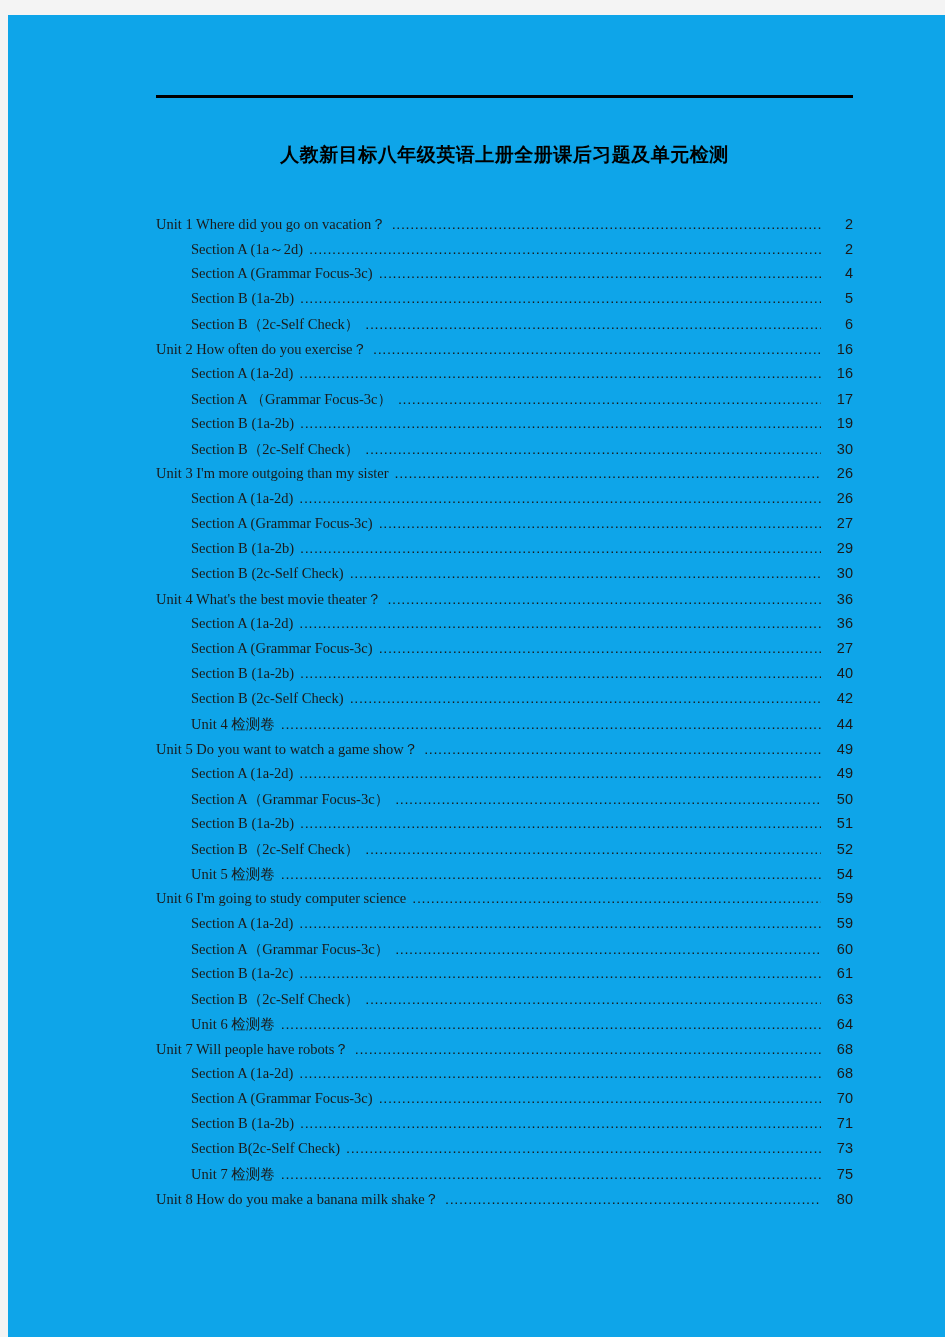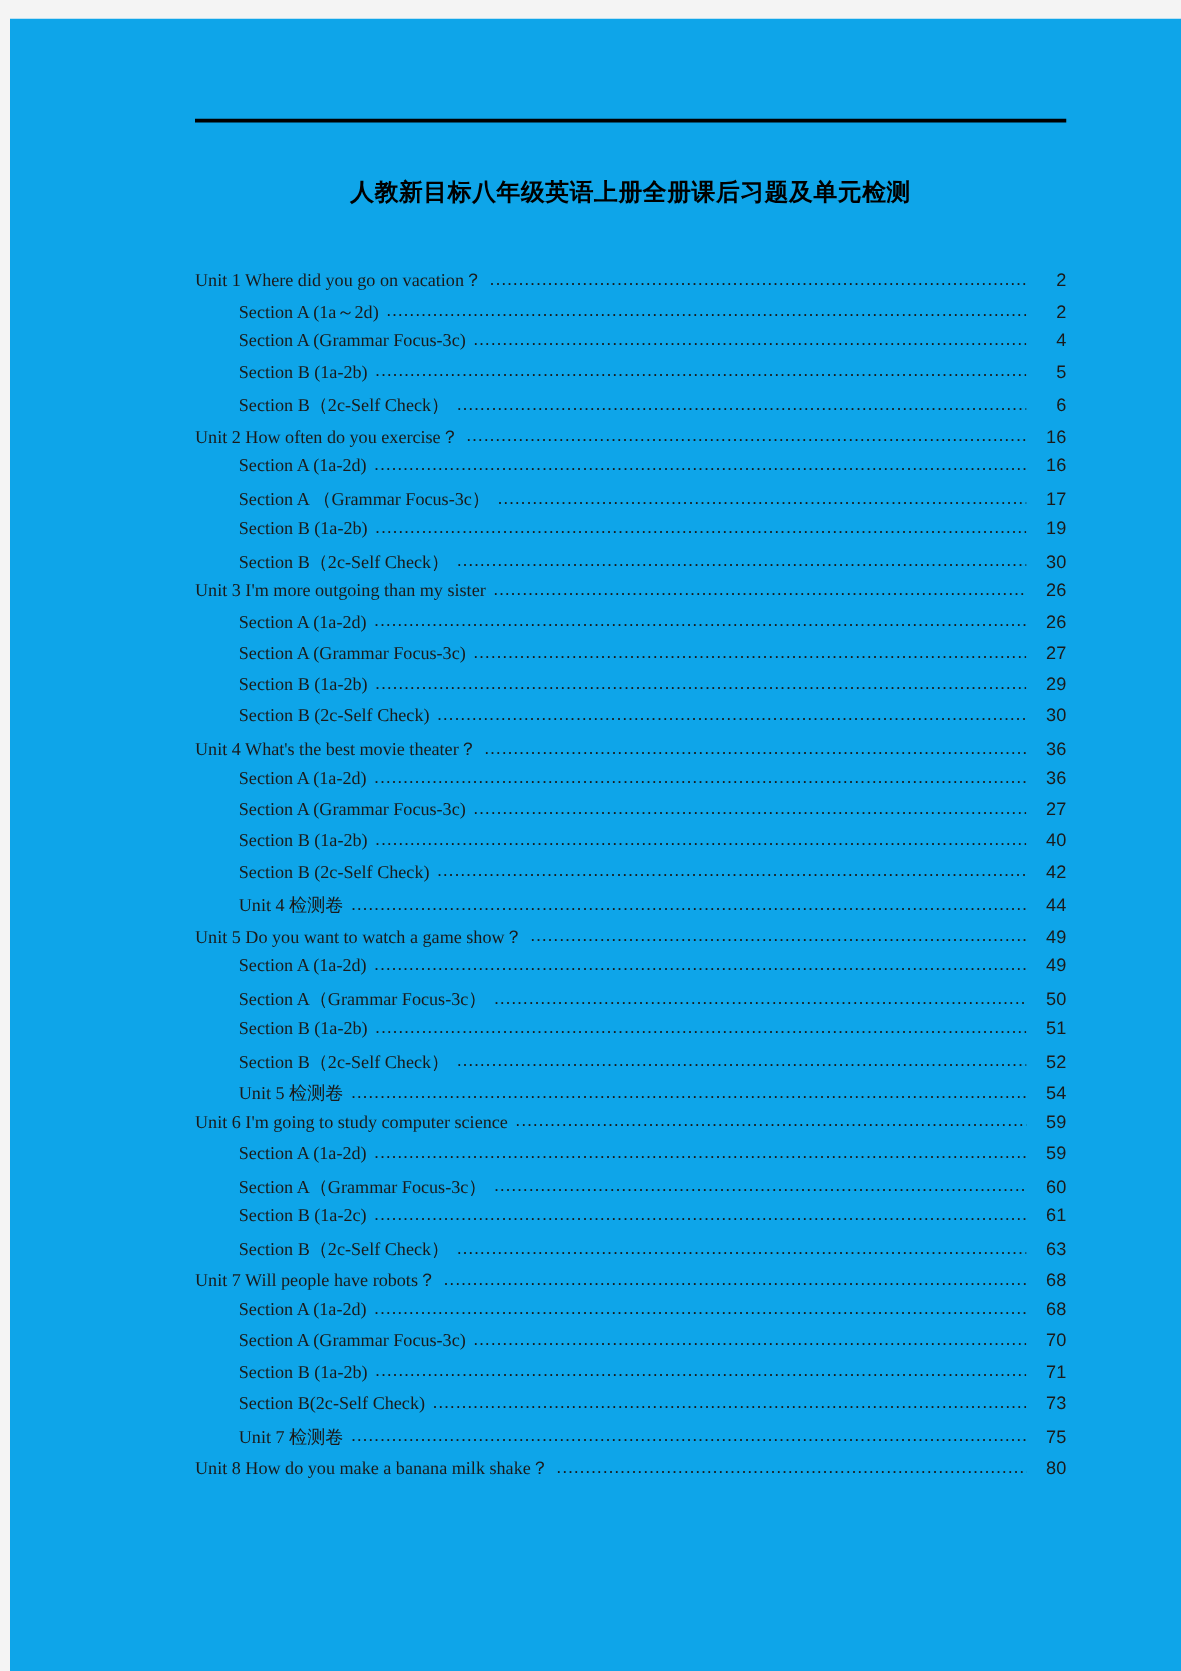--- a/index.html
+++ b/index.html
@@ -256,20 +256,25 @@
       <div class="toc-entry level-2">
         <span class="entry-label cjk">Section B (1a-2c)</span>
         <span class="leader"></span>
         <span class="entry-page">61</span>
       </div>
       <div class="toc-entry level-2">
         <span class="entry-label cjk">Section B（2c-Self Check）</span>
         <span class="leader"></span>
         <span class="entry-page">63</span>
       </div>
+      <div class="toc-entry level-2">
+        <span class="entry-label cjk">Unit 6 检测卷</span>
+        <span class="leader"></span>
+        <span class="entry-page">64</span>
+      </div>
       <div class="toc-entry level-1">
         <span class="entry-label cjk">Unit 7 Will people have robots？</span>
         <span class="leader"></span>
         <span class="entry-page">68</span>
       </div>
       <div class="toc-entry level-2">
         <span class="entry-label cjk">Section A (1a-2d)</span>
         <span class="leader"></span>
         <span class="entry-page">68</span>
       </div>

